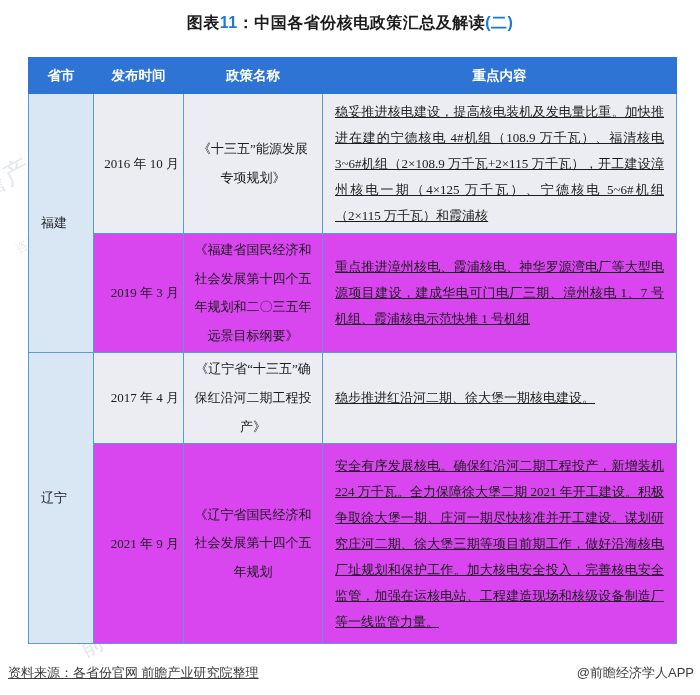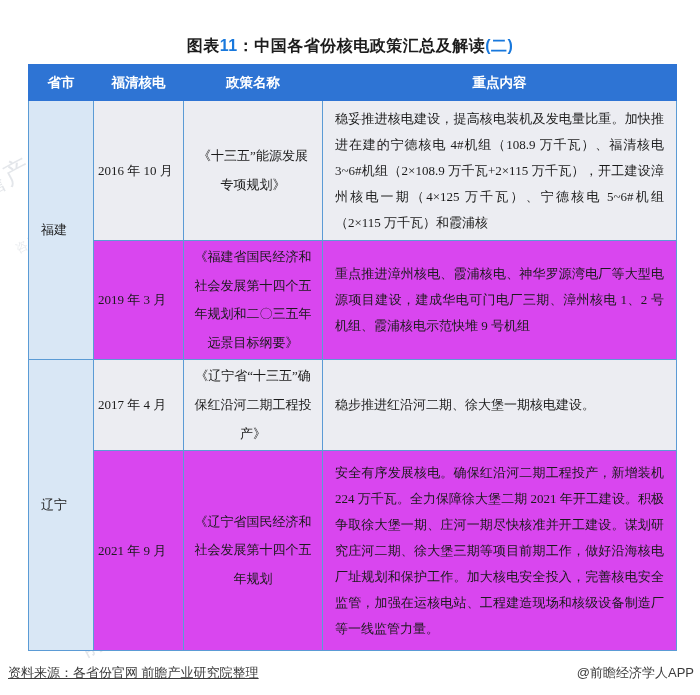--- a/index.html
+++ b/index.html
@@ -1,48 +1,48 @@
 <!DOCTYPE html>
 <html style="--header-bg: #2e74d4; --border: #5b9bd5; --province-bg: #d9e7f5; --row-alt: #ecedf2; --accent: #1878dc;"><head>
 <meta charset="utf-8">
 <style>
   html,body{margin:0;padding:0;background:#ffffff;}
   .page{position:relative;width:700px;height:695px;background:#ffffff;overflow:hidden;
         font-family:"Liberation Sans",sans-serif;}
   
   .title{position:absolute;top:13px;left:0;width:100%;text-align:center;
-         font-size:16px;font-weight:bold;color:#1c1c1c;letter-spacing:.5px;margin-top:23px;}
+         font-size:16px;font-weight:bold;color:#1c1c1c;letter-spacing:.5px;}
   .title .accent{color:var(--accent,#1878dc);}
   
   .wm{position:absolute;color:#c3c9d2;opacity:.45;font-size:21px;letter-spacing:3px;
       transform:rotate(-28deg);white-space:nowrap;pointer-events:none;z-index:1;
       font-family:"Liberation Sans",sans-serif;}
   .wm-small{font-size:12px;letter-spacing:2px;opacity:.35;}
   .circle-wm{position:absolute;border-radius:50%;background:#c6c6c6;opacity:.5;z-index:1;
              pointer-events:none;}
   .circle-wm .arc{position:absolute;left:22%;top:22%;width:50%;height:50%;
                   border:5px solid #ffffff;border-radius:50%;
                   border-right-color:transparent;border-top-color:transparent;
                   transform:rotate(45deg);}
   
-  table.policy{position:absolute;left:28px;top:64px;width:648px;z-index:2;
+  table.policy{position:absolute;left:28px;top:57px;width:648px;z-index:2;
                border-collapse:collapse;table-layout:fixed;background:transparent;}
   table.policy th{background:var(--header-bg,#2e74d4);color:#ffffff;font-size:13.5px;
                   font-weight:bold;height:33px;border:1px solid var(--header-bg,#2e74d4);
                   text-align:center;vertical-align:middle;}
   table.policy td{border:1px solid var(--border,#5b9bd5);vertical-align:middle;
                   font-size:13px;color:#1b1b1b;
                   font-family:"Liberation Serif","DejaVu Serif",serif;}
   td.province{background:var(--province-bg,#d9e7f5);text-align:left;padding:0 0 0 12px;
               font-size:13.5px;}
   tr.shaded td.data{background:var(--row-alt,#ecedf2);}
   tr.plain td.data{background:#d946ef;}
-  td.date{text-align:left;padding:0 4px;}
+  td.date{text-align:right;padding:0 4px;}
   td.policyname{text-align:center;padding:2px 9px;line-height:2.2;}
-  td.content{text-align:justify;padding:0 12px;line-height:2.0;}
+  td.content{text-align:justify;padding:0 12px;line-height:2.0;text-decoration:underline;}
   
   .footer{position:absolute;top:664px;left:0;width:700px;font-size:13px;color:#3c3c3c;z-index:2;}
   .footer .src{position:absolute;left:8px;top:0;text-decoration:underline;}
   .footer .brand{position:absolute;right:6px;top:0;}
 </style>
 </head>
 <body>
 
 <div class="page">
 
@@ -69,36 +69,36 @@
   <table class="policy">
     <colgroup>
       <col style="width:65px">
         <col style="width:90px">
         <col style="width:139px">
         <col style="width:354px">
     </colgroup>
     <thead>
       <tr>
         <th>省市</th>
-        <th>福清核电</th>
+        <th>发布时间</th>
         <th>政策名称</th>
         <th>重点内容</th>
       </tr>
     </thead>
     <tbody>
       <tr class="shaded" style="height:140px;">
         <td class="province" rowspan="2">福建</td>
         <td class="date data">2016 年 10 月</td>
         <td class="policyname data">《十三五”能源发展专项规划》</td>
         <td class="content data">稳妥推进核电建设，提高核电装机及发电量比重。加快推进在建的宁德核电 4#机组（108.9 万千瓦）、福清核电 3~6#机组（2×108.9 万千瓦+2×115 万千瓦），开工建设漳州核电一期（4×125 万千瓦）、宁德核电 5~6#机组（2×115 万千瓦）和霞浦核</td>
       </tr>
       <tr class="plain" style="height:117px;">
         <td class="date data">2019 年 3 月</td>
         <td class="policyname data">《福建省国民经济和社会发展第十四个五年规划和二〇三五年远景目标纲要》</td>
-        <td class="content data">重点推进漳州核电、霞浦核电、神华罗源湾电厂等大型电源项目建设，建成华电可门电厂三期、漳州核电 1、2 号机组、霞浦核电示范快堆 9 号机组</td>
+        <td class="content data">重点推进漳州核电、霞浦核电、神华罗源湾电厂等大型电源项目建设，建成华电可门电厂三期、漳州核电 1、7 号机组、霞浦核电示范快堆 1 号机组</td>
       </tr>
       <tr class="shaded" style="height:86px;">
         <td class="province" rowspan="2">辽宁</td>
         <td class="date data">2017 年 4 月</td>
         <td class="policyname data">《辽宁省“十三五”确保红沿河二期工程投产》</td>
         <td class="content data">稳步推进红沿河二期、徐大堡一期核电建设。</td>
       </tr>
       <tr class="plain" style="height:200px;">
         <td class="date data">2021 年 9 月</td>
         <td class="policyname data">《辽宁省国民经济和社会发展第十四个五年规划</td>

